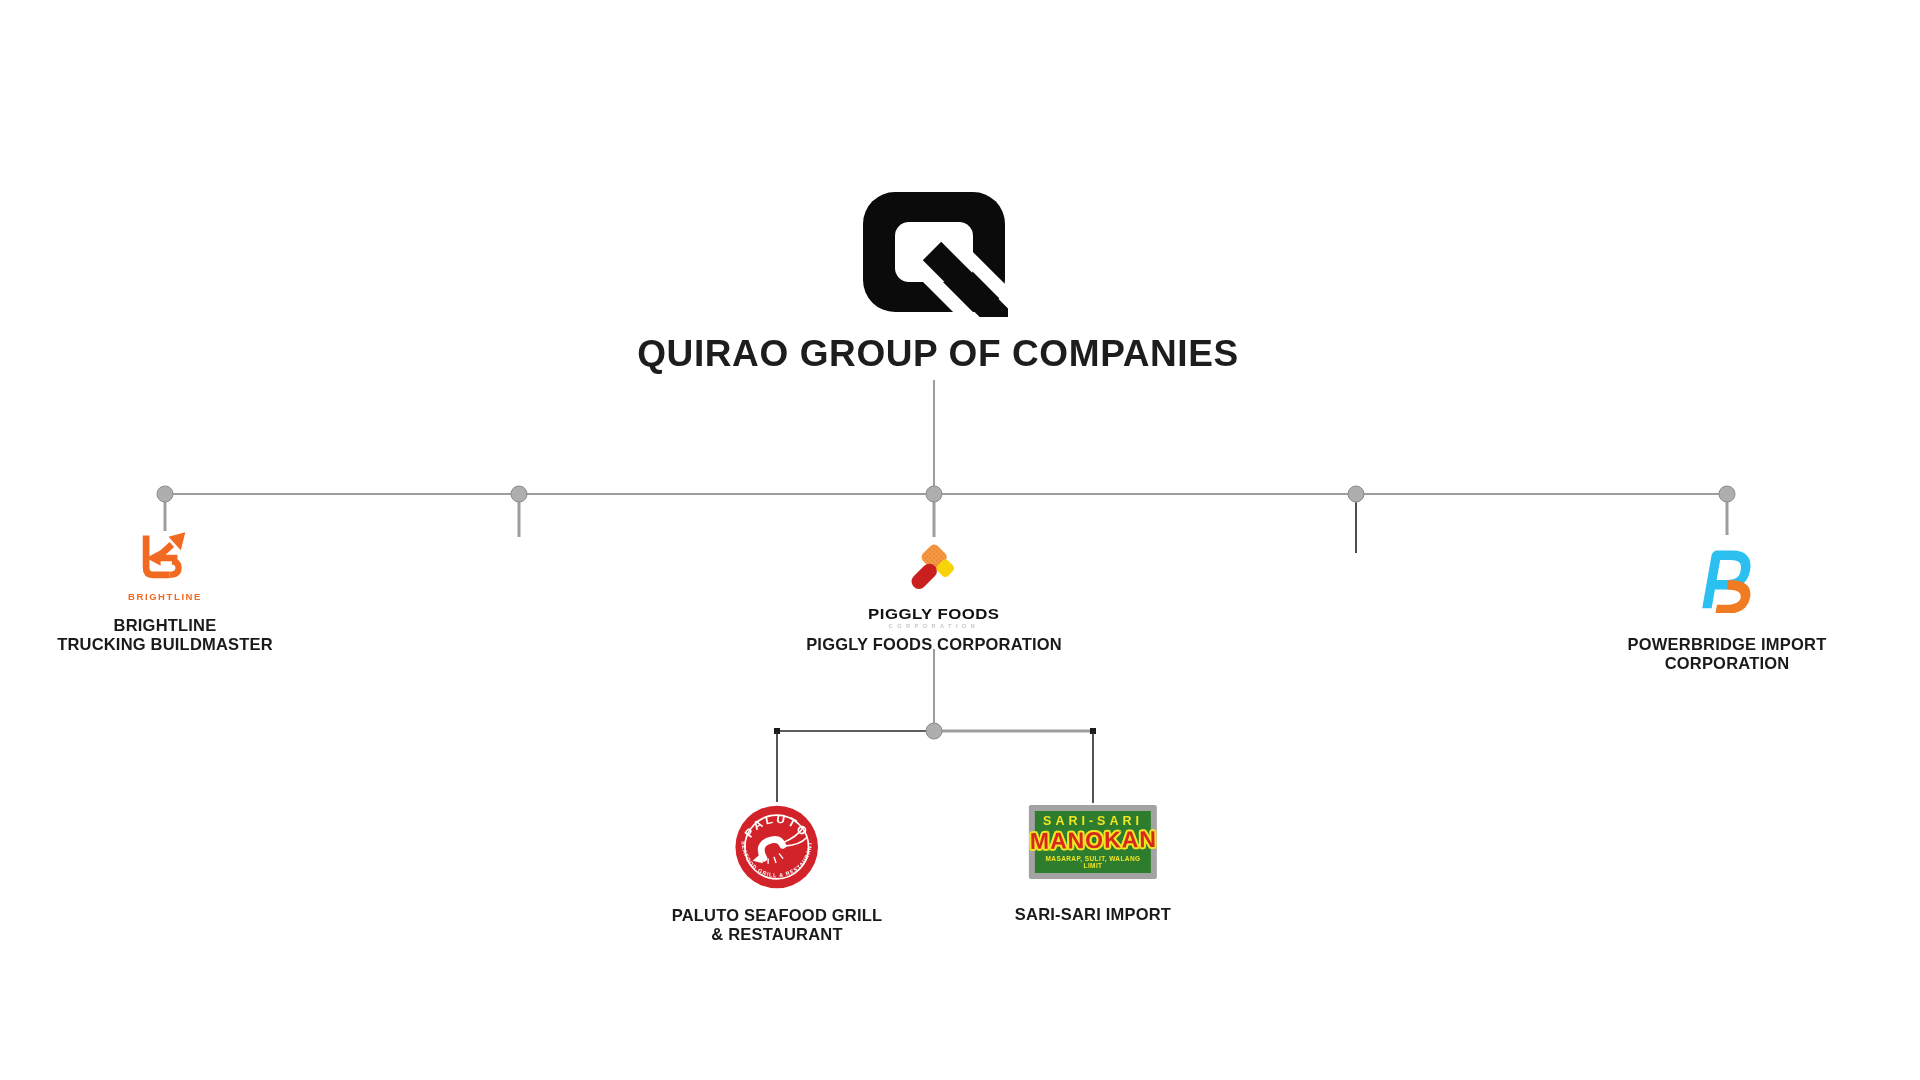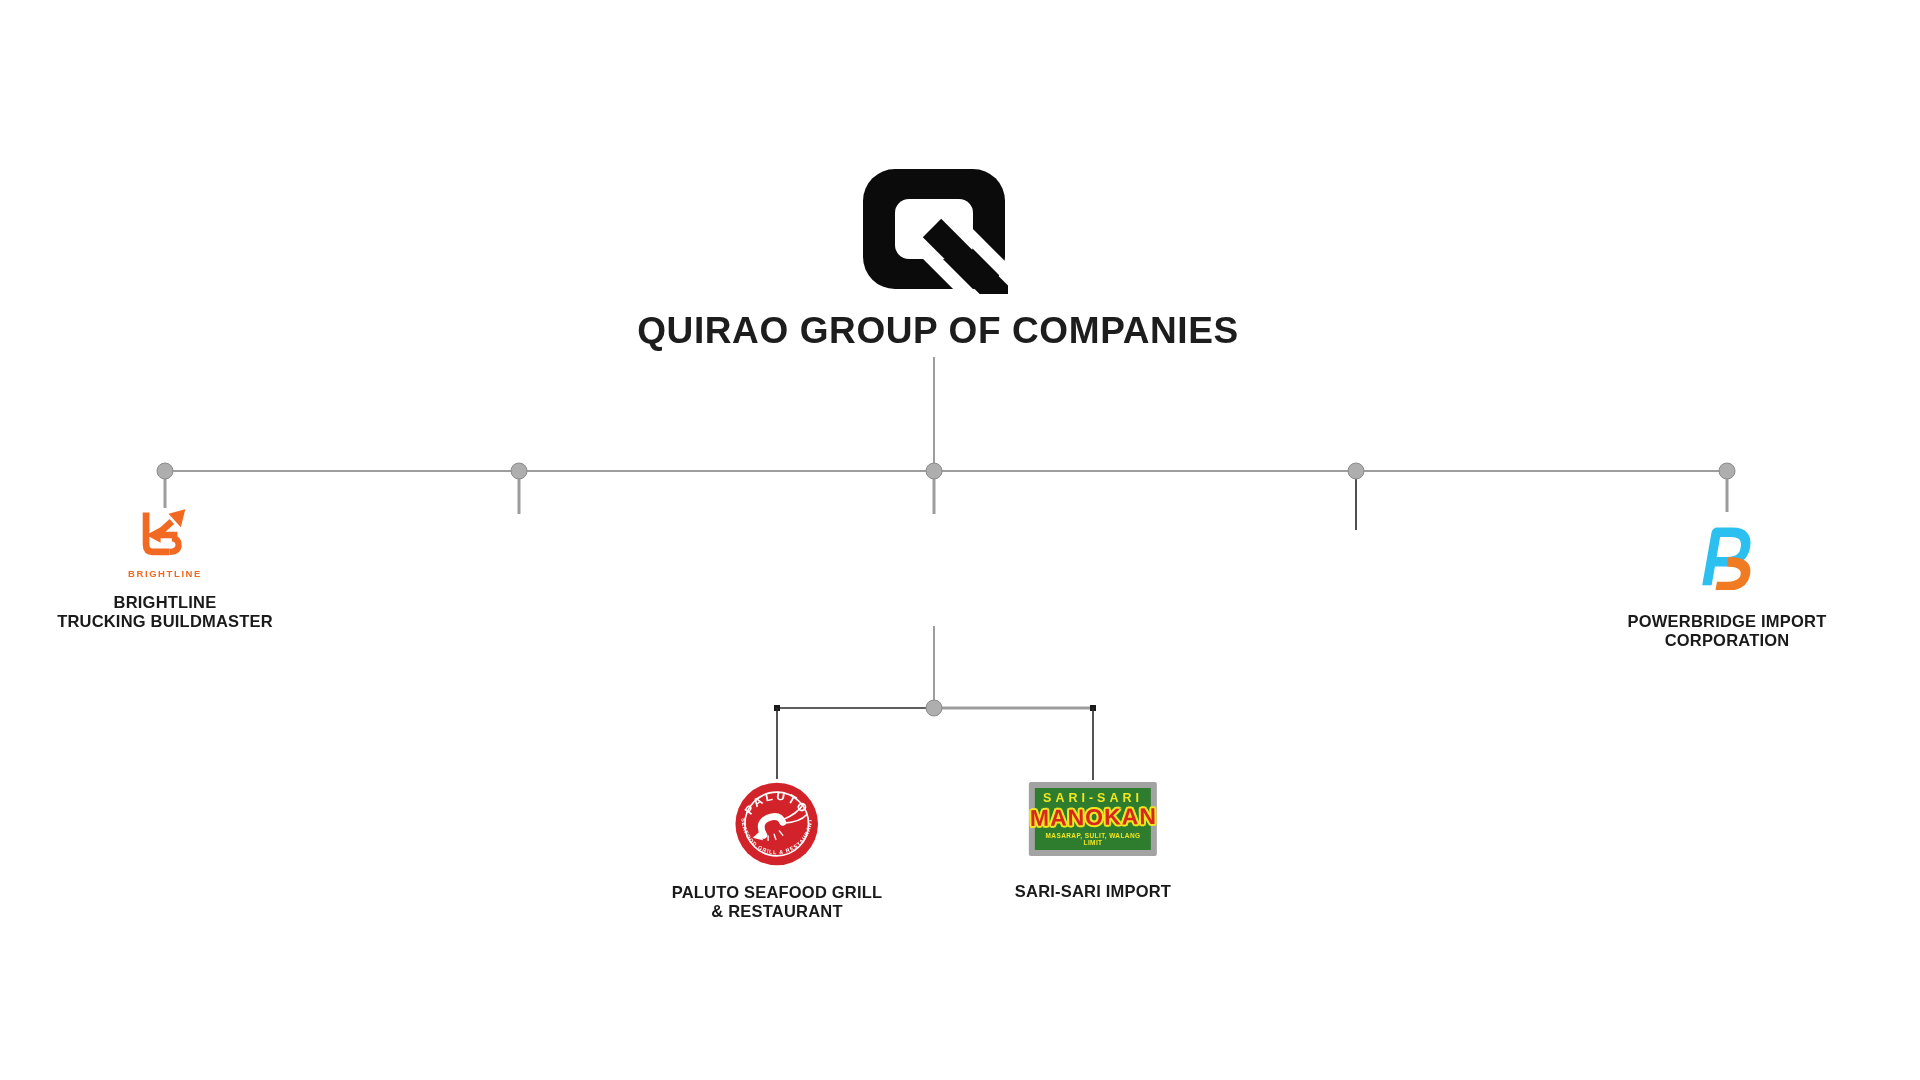--- a/index.html
+++ b/index.html
@@ -1,18 +1,18 @@
 <!DOCTYPE html>
 <html><head>
 <meta charset="utf-8">
 <style>
   html,body{margin:0;padding:0;background:#ffffff;}
   .canvas{
     position:relative;width:1920px;height:1016px;background:#ffffff;overflow:hidden;
-    font-family:"Liberation Sans",sans-serif;color:#1b1b1b;
+    font-family:"Liberation Sans",sans-serif;color:#1b1b1b;margin-top:23px;
   }
   .connectors{position:absolute;left:0;top:0;width:1920px;height:1080px;pointer-events:none;}
   .node{position:absolute;transform:translateX(-50%);display:flex;flex-direction:column;align-items:center;text-align:center;}
   .root-logo{position:absolute;left:935px;top:168px;transform:translateX(-50%);}
   .org-title{
     position:absolute;left:938px;top:310px;transform:translateX(-50%);
     font-size:37px;font-weight:700;letter-spacing:.6px;color:#1d1d1d;white-space:nowrap;
   }
   .node-label{margin-top:0;font-size:16.5px;font-weight:700;line-height:1.16;letter-spacing:.2px;color:#1a1a1a;white-space:nowrap;}
   .bl-word{margin-top:3px;font-size:9.5px;font-weight:800;letter-spacing:1.6px;color:#f26a21;}
@@ -87,20 +87,40 @@
       <polygon points="86,6 56,14 78,38" fill="#f26a21"></polygon>
     </svg>
     <div class="bl-word">BRIGHTLINE</div>
     <div class="node-label mt14">
       <div>BRIGHTLINE</div>
       <div>TRUCKING BUILDMASTER</div>
     </div>
   </div>
 
 
+  <div class="node" style="left:934px;top:518px;">
+    <svg width="62" height="62" viewBox="0 0 100 100">
+      <defs>
+        <pattern id="pgdots" patternUnits="userSpaceOnUse" width="5" height="5">
+          <circle cx="1.6" cy="1.6" r="1.15" fill="#e0772f"></circle>
+        </pattern>
+      </defs>
+      <g transform="translate(50,26) rotate(45)">
+        <rect x="-17" y="-17" width="34" height="34" rx="9" fill="#f59a43"></rect>
+        <rect x="-17" y="-17" width="34" height="34" rx="9" fill="url(#pgdots)"></rect>
+      </g>
+      <rect x="-12" y="-24" width="24" height="48" rx="12" transform="translate(34,57) rotate(45)" fill="#c9201f"></rect>
+      <rect x="-12" y="-12" width="24" height="24" rx="7" transform="translate(68,44) rotate(45)" fill="#f7d40a"></rect>
+    </svg>
+    <div class="pg-word">PIGGLY FOODS</div>
+    <div class="pg-sub">CORPORATION</div>
+    <div class="node-label mt6">
+      <div>PIGGLY FOODS CORPORATION</div>
+    </div>
+  </div>
 
 
   <div class="node" style="left:1727px;top:524px;">
     <svg width="68" height="66" viewBox="0 0 110 112">
       <g transform="translate(10,0) skewX(-10)" fill="none" stroke-linejoin="round">
         <path d="M30 104 V14 H56 Q84 14 84 40 Q84 64 56 64 H30" stroke="#2bc0f0" stroke-width="16"></path>
         <path d="M58 64 Q92 64 92 86 Q92 106 60 106 H46" stroke="#f07b22" stroke-width="16"></path>
       </g>
     </svg>
     <div class="node-label mt22">

